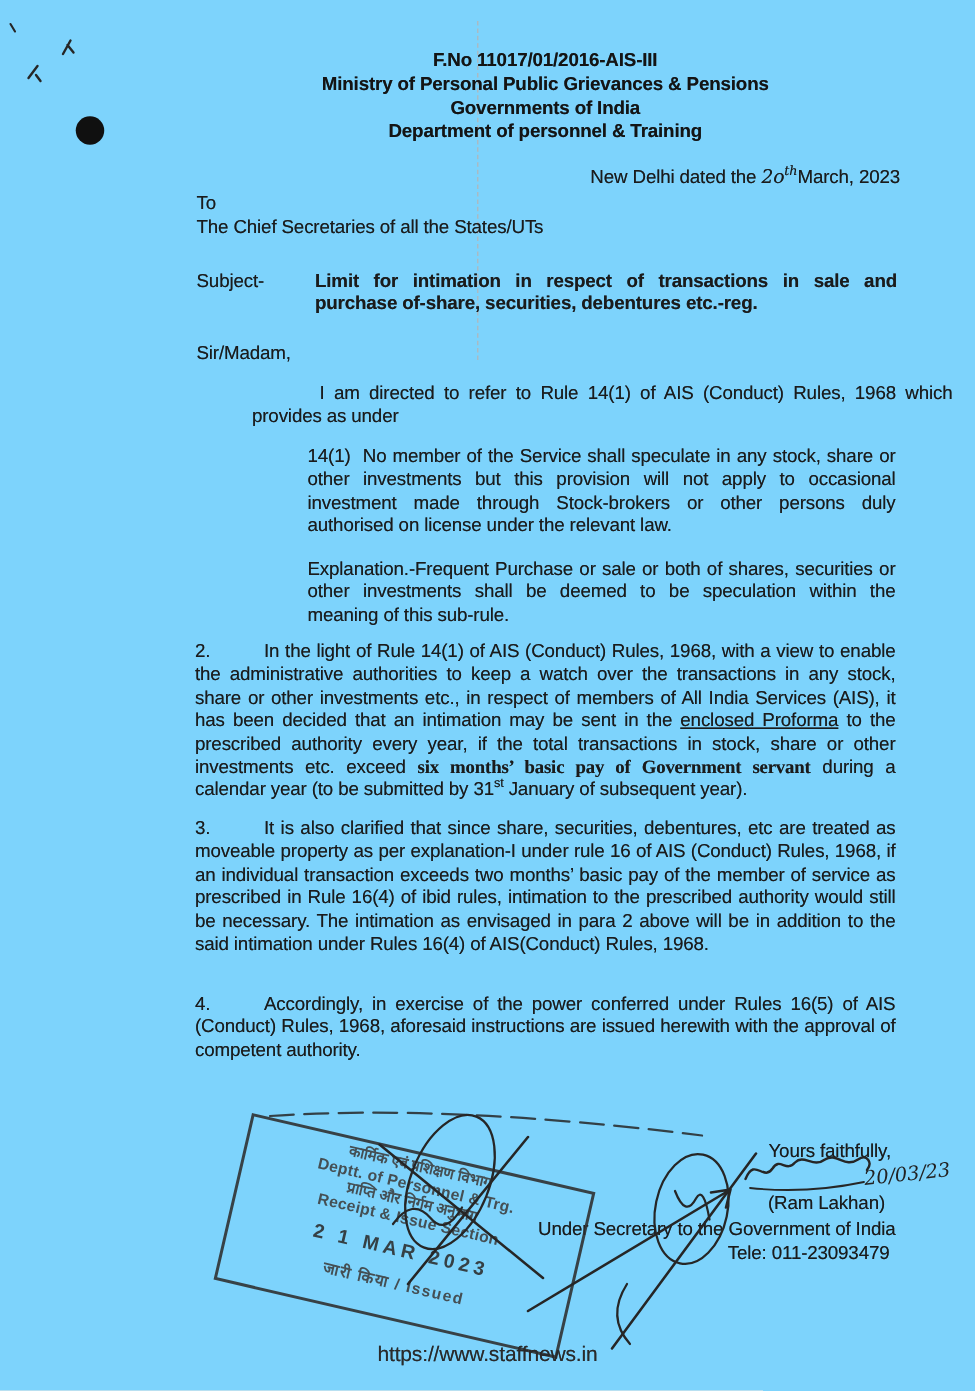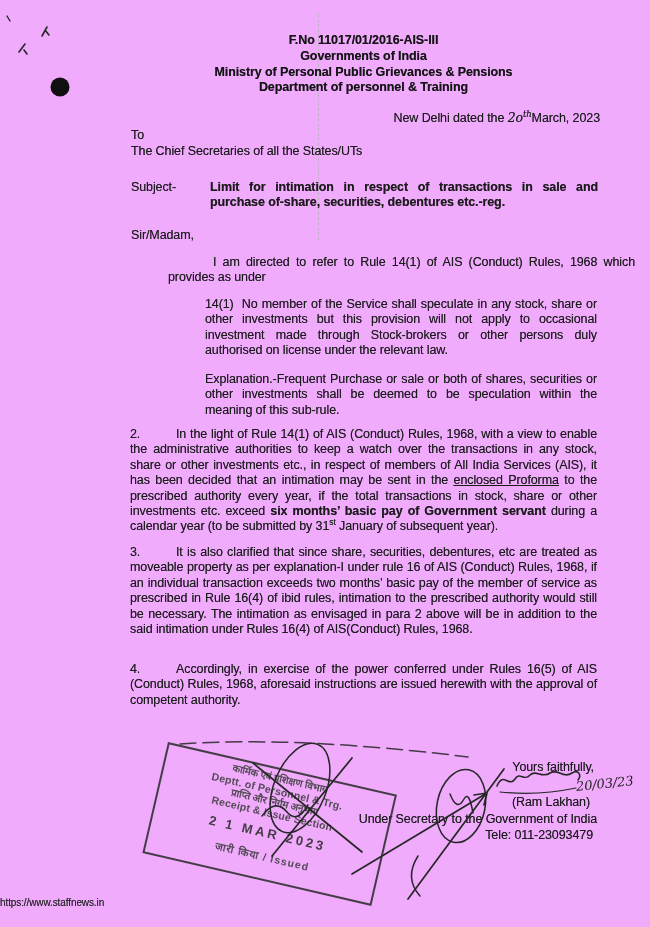--- a/index.html
+++ b/index.html
@@ -1,22 +1,22 @@
 <!DOCTYPE html>
 <html><head>
 <meta charset="utf-8">
 <style>
   html,body{margin:0;padding:0;width:650px;height:927px;overflow:hidden;background:#e9e9e9;}
-  .page{position:relative;width:650px;height:927px;background:#f0abfc;
+  .page{position:relative;width:650px;height:927px;background:#7dd3fc;
         font-family:"Liberation Sans",sans-serif;color:#1b1b1b;
         font-size:12.5px;line-height:15.4px;letter-spacing:-0.1px;}
   .page *{box-sizing:border-box;}
   .txt{text-shadow:0 0 .4px rgba(0,0,0,.55);}
   .abs{position:absolute;}
-  .bold{font-weight:bold;}
+  .bold{font-weight:bold;font-family:Liberation Serif, serif;}
   .center{text-align:center;}
   .just{text-align:justify;}
   .header-block{top:33px;left:130px;width:467px;font-weight:bold;line-height:15.8px;color:#141414;}
   .date-line{top:110px;right:50px;}
   .hand{font-family:"DejaVu Serif",serif;font-style:italic;}
   .sup{font-size:8.5px;vertical-align:super;line-height:0;}
   .to-block{top:128px;left:131px;line-height:15.6px;}
   .subject-label{top:180px;left:131px;font-weight:normal;}
   .subject-text{top:180px;left:210px;width:388px;font-weight:bold;}
   .salutation{top:228px;left:131px;}
@@ -37,34 +37,34 @@
   .closing3{top:812px;right:53px;}
   .closing4{top:828px;right:57px;}
   .stamp{top:742px;left:168px;width:235px;height:114px;border:2px solid #2e2e2e;
          transform:rotate(13deg);transform-origin:top left;padding-top:3px;
          color:#3d3d3d;font-weight:bold;text-align:center;opacity:.88;}
   .stamp .hl{font-size:10px;line-height:11.5px;}
   .stamp .el{font-size:10.5px;line-height:12px;letter-spacing:.2px;}
   .stamp .dt{font-size:13px;letter-spacing:3px;margin-top:7px;color:#2c2c2c;}
   .stamp .iss{font-size:10.5px;margin-top:9px;letter-spacing:1px;}
   .fold-line{top:14px;left:318px;height:226px;width:0;border-left:1px dashed #b5b5b5;opacity:.8;}
-  .footer-url{top:895px;left:0;width:650px;text-align:left;font-size:10px;color:#2a2a2a;}
+  .footer-url{top:895px;left:0;width:650px;text-align:center;font-size:14px;color:#2a2a2a;}
   svg.overlay{position:absolute;top:0;left:0;pointer-events:none;}
 </style>
 </head>
 <body>
 
 <div class="page">
 
   <div class="abs fold-line"></div>
 
   <div class="abs header-block center txt">
     <div>F.No 11017/01/2016-AIS-III</div>
+    <div>Ministry of Personal Public Grievances &amp; Pensions</div>
     <div>Governments of India</div>
-    <div>Ministry of Personal Public Grievances &amp; Pensions</div>
     <div>Department of personnel &amp; Training</div>
   </div>
 
   <div class="abs date-line txt"><span>New Delhi dated the </span><span class="hand">2o</span><span class="hand sup">th</span><span>March, 2023</span></div>
 
   <div class="abs to-block txt">
     <div>To</div>
     <div>The Chief Secretaries of all the States/UTs</div>
   </div>
 

